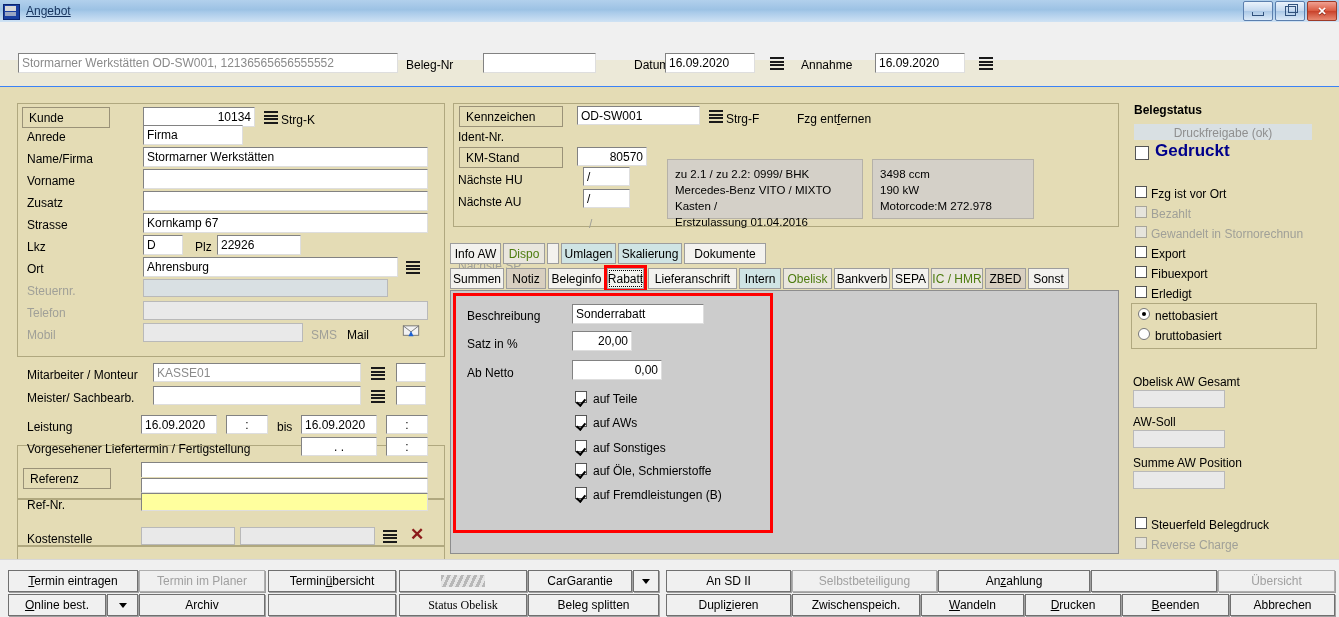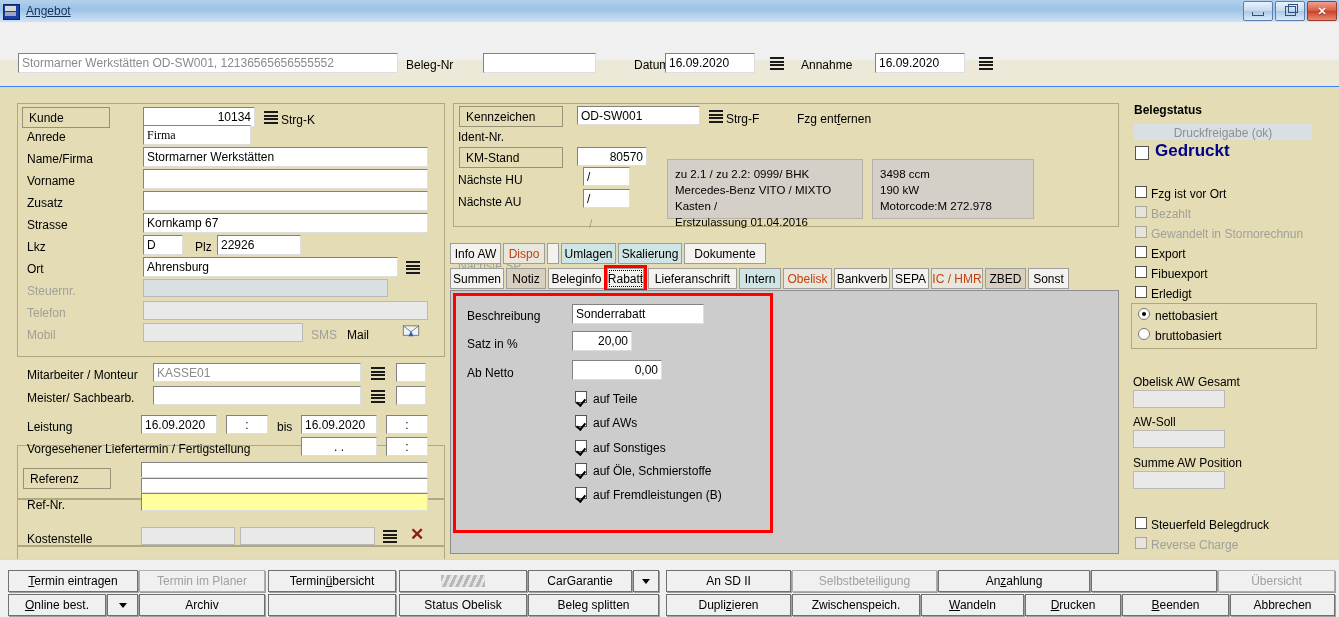--- a/index.html
+++ b/index.html
@@ -94,21 +94,21 @@
 
   
   .subtab{
     position:absolute;height:21px;box-sizing:border-box;
     border:1px solid #9d9d9d;background:#f3f2ee;
     display:flex;align-items:center;justify-content:center;
     font-size:12px;color:#000;white-space:nowrap;padding:0 5px;
   }
   .subtab.cyan{background:#cfe4e4;}
   .subtab.tan{background:#d8cfc0;}
-  .subtab.dis{background:#e9e6dd;color:#c2410c;}
+  .subtab.dis{background:#e9e6dd;color:#4d7c0f;}
   .subtab.sel{background:#f3f2ee;outline:1px dotted #000;outline-offset:-3px;}
 
   .redbox{position:absolute;border:3px solid #ff0000;box-sizing:border-box;background:transparent;pointer-events:none;}
   .redboxfill{position:absolute;border:3px solid #ff0000;box-sizing:border-box;background:#cccccc;}
 
   .contentpane{position:absolute;background:#cccccc;border:1px solid #8d8d8d;box-sizing:border-box;}
 
   
   .cb{position:absolute;width:12px;height:12px;background:#fff;border:1px solid #555;box-sizing:border-box;}
   .cb.dis{background:#e6e4dc;border-color:#a8a59a;}
@@ -196,21 +196,21 @@
     <div class="fld" style="left:143px;top:20px;width:112px;height:20px;text-align:right;">10134</div>
     <span class="menuicon" style="left:264px;top:24px;">
         <i></i>
         <i></i>
         <i></i>
         <i></i>
       </span>
     <div class="lbl" style="left:281px;top:26px;">Strg-K</div>
 
     <div class="lbl" style="left:27px;top:43px;">Anrede</div>
-    <div class="fld" style="left:143px;top:38px;width:108px;height:20px;font-family:Liberation Serif, serif;">Firma</div>
+    <div class="fld" style="left:143px;top:38px;width:100px;height:20px;">Firma</div>
 
     <div class="lbl" style="left:27px;top:65px;">Name/Firma</div>
     <div class="fld" style="left:143px;top:60px;width:285px;height:20px;">Stormarner Werkstätten</div>
 
     <div class="lbl" style="left:27px;top:87px;">Vorname</div>
     <div class="fld" style="left:143px;top:82px;width:285px;height:20px;"></div>
 
     <div class="lbl" style="left:27px;top:109px;">Zusatz</div>
     <div class="fld" style="left:143px;top:104px;width:285px;height:20px;"></div>
 
@@ -457,21 +457,21 @@
     <div class="btn dis" style="left:1218px;top:10px;width:117px;height:22px;">Übersicht</div>
 
     <div class="btn" style="left:8px;top:34px;width:98px;height:22px;">
         <span><u>O</u>nline best.</span>
       </div>
     <div class="arrowbtn" style="left:107px;top:34px;width:31px;height:22px;">
         <span class="caret"></span>
       </div>
     <div class="btn" style="left:139px;top:34px;width:126px;height:22px;">Archiv</div>
     <div class="btn" style="left:268px;top:34px;width:128px;height:22px;"></div>
-    <div class="btn" style="left:399px;top:34px;width:128px;height:22px;">Status Obelisk</div>
+    <div class="btn" style="left:399px;top:34px;width:128px;height:22px;font-family:Liberation Serif, serif;">Status Obelisk</div>
     <div class="btn" style="left:528px;top:34px;width:131px;height:22px;">Beleg splitten</div>
     <div class="btn" style="left:666px;top:34px;width:125px;height:22px;">
         <span>Dupli<u>z</u>ieren</span>
       </div>
     <div class="btn" style="left:792px;top:34px;width:128px;height:22px;">Zwischenspeich.</div>
     <div class="btn" style="left:921px;top:34px;width:103px;height:22px;">
         <span><u>W</u>andeln</span>
       </div>
     <div class="btn" style="left:1025px;top:34px;width:96px;height:22px;">
         <span><u>D</u>rucken</span>

